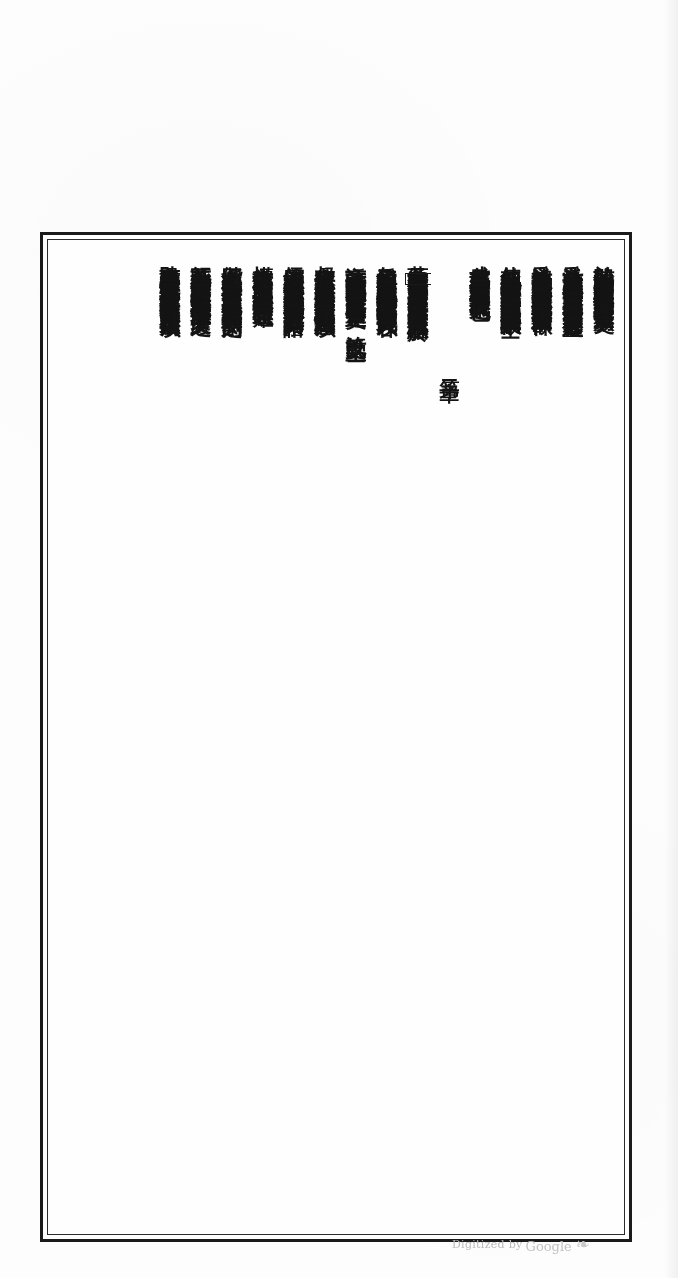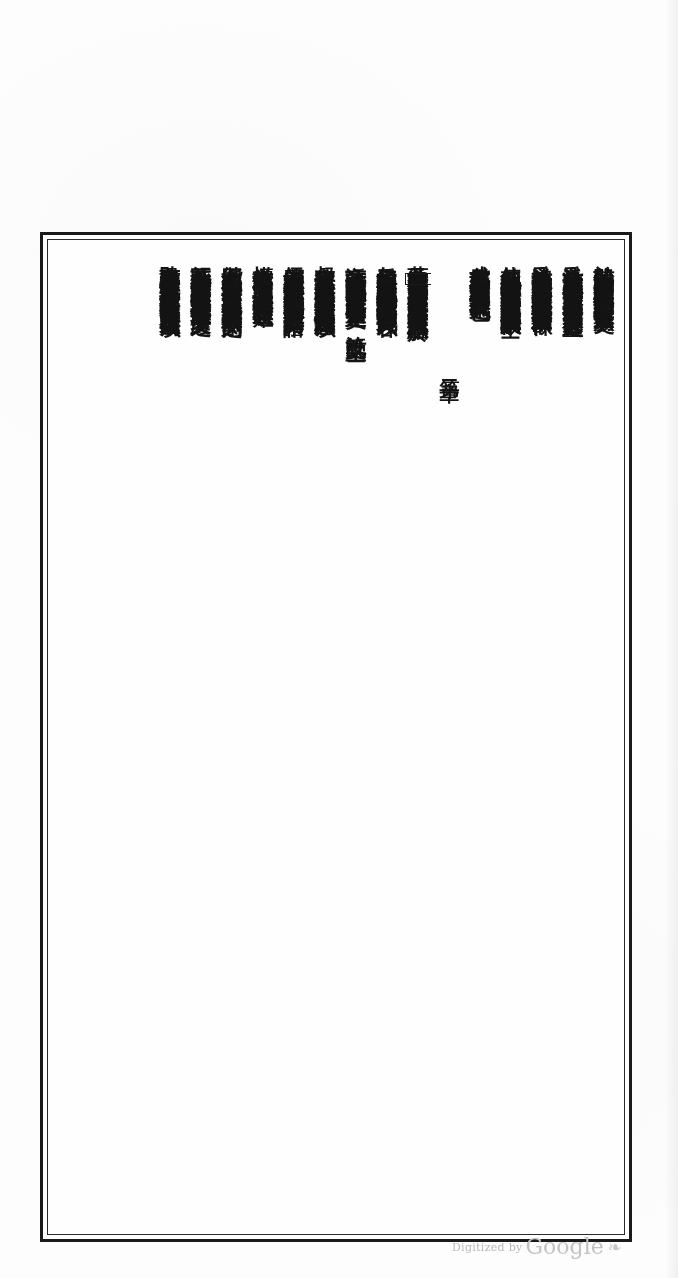--- a/index.html
+++ b/index.html
@@ -97,21 +97,21 @@
     position: absolute;
     left: 452px;
     top: 1234px;
     font-family: "DejaVu Serif", serif;
     font-size: 11px;
     color: #b9b9b9;
     letter-spacing: 0.3px;
     white-space: nowrap;
   }
   #watermark .g-logo {
-    font-size: 22px;
+    font-size: 13px;
     color: #c2c2c2;
     letter-spacing: 0px;
     vertical-align: -3px;
     margin-left: 3px;
   }
   #watermark .swirl {
     display: inline-block;
     color: #c9c9c9;
     font-size: 17px;
     margin-left: 4px;

